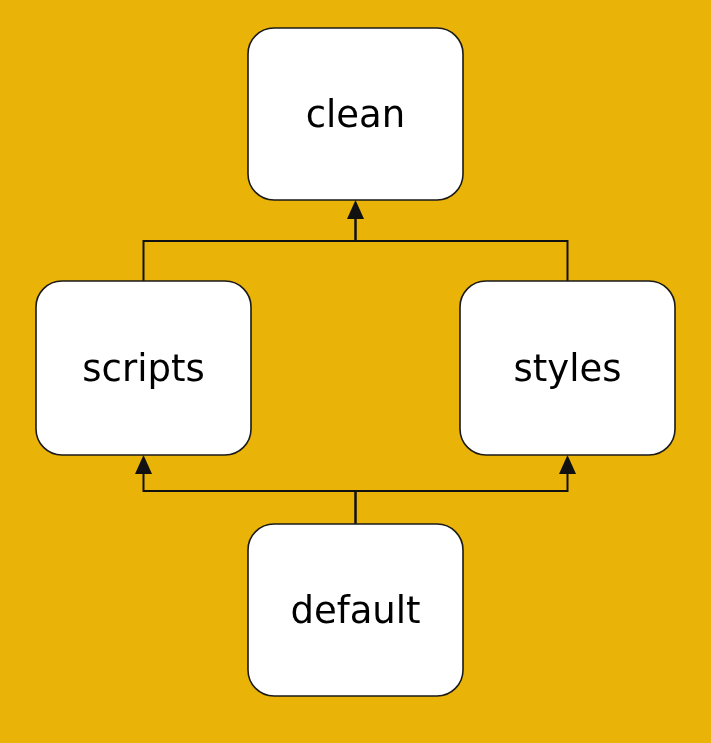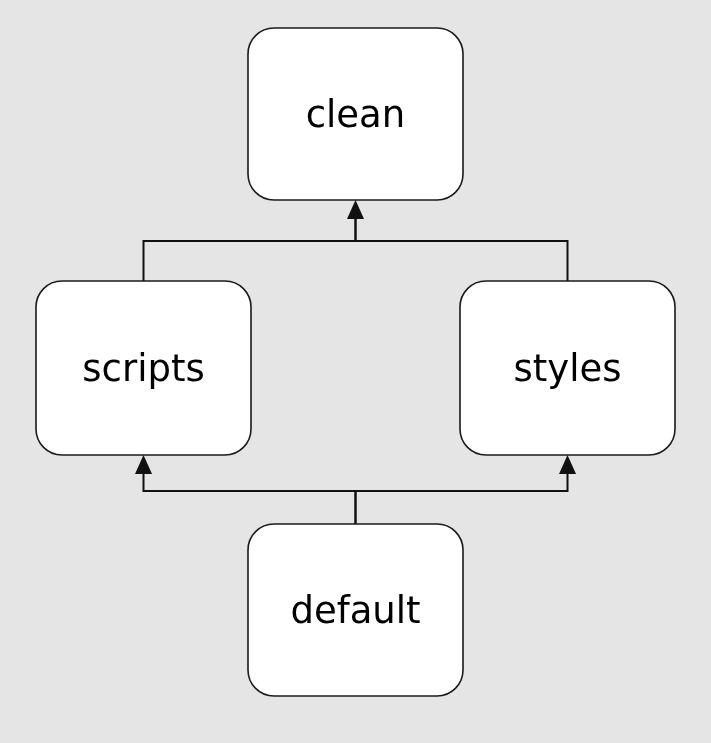--- a/index.html
+++ b/index.html
@@ -8,21 +8,21 @@
     padding: 0;
     background: #ffffff;
   }
   body {
     font-family: "DejaVu Sans", "Liberation Sans", sans-serif;
   }
   #canvas {
     position: relative;
     width: 711px;
     height: 743px;
-    background: #e5e5e5;
+    background: #eab308;
     overflow: hidden;
   }
   #graph-svg {
     position: absolute;
     top: 0;
     left: 0;
     width: 711px;
     height: 743px;
     display: block;
   }

